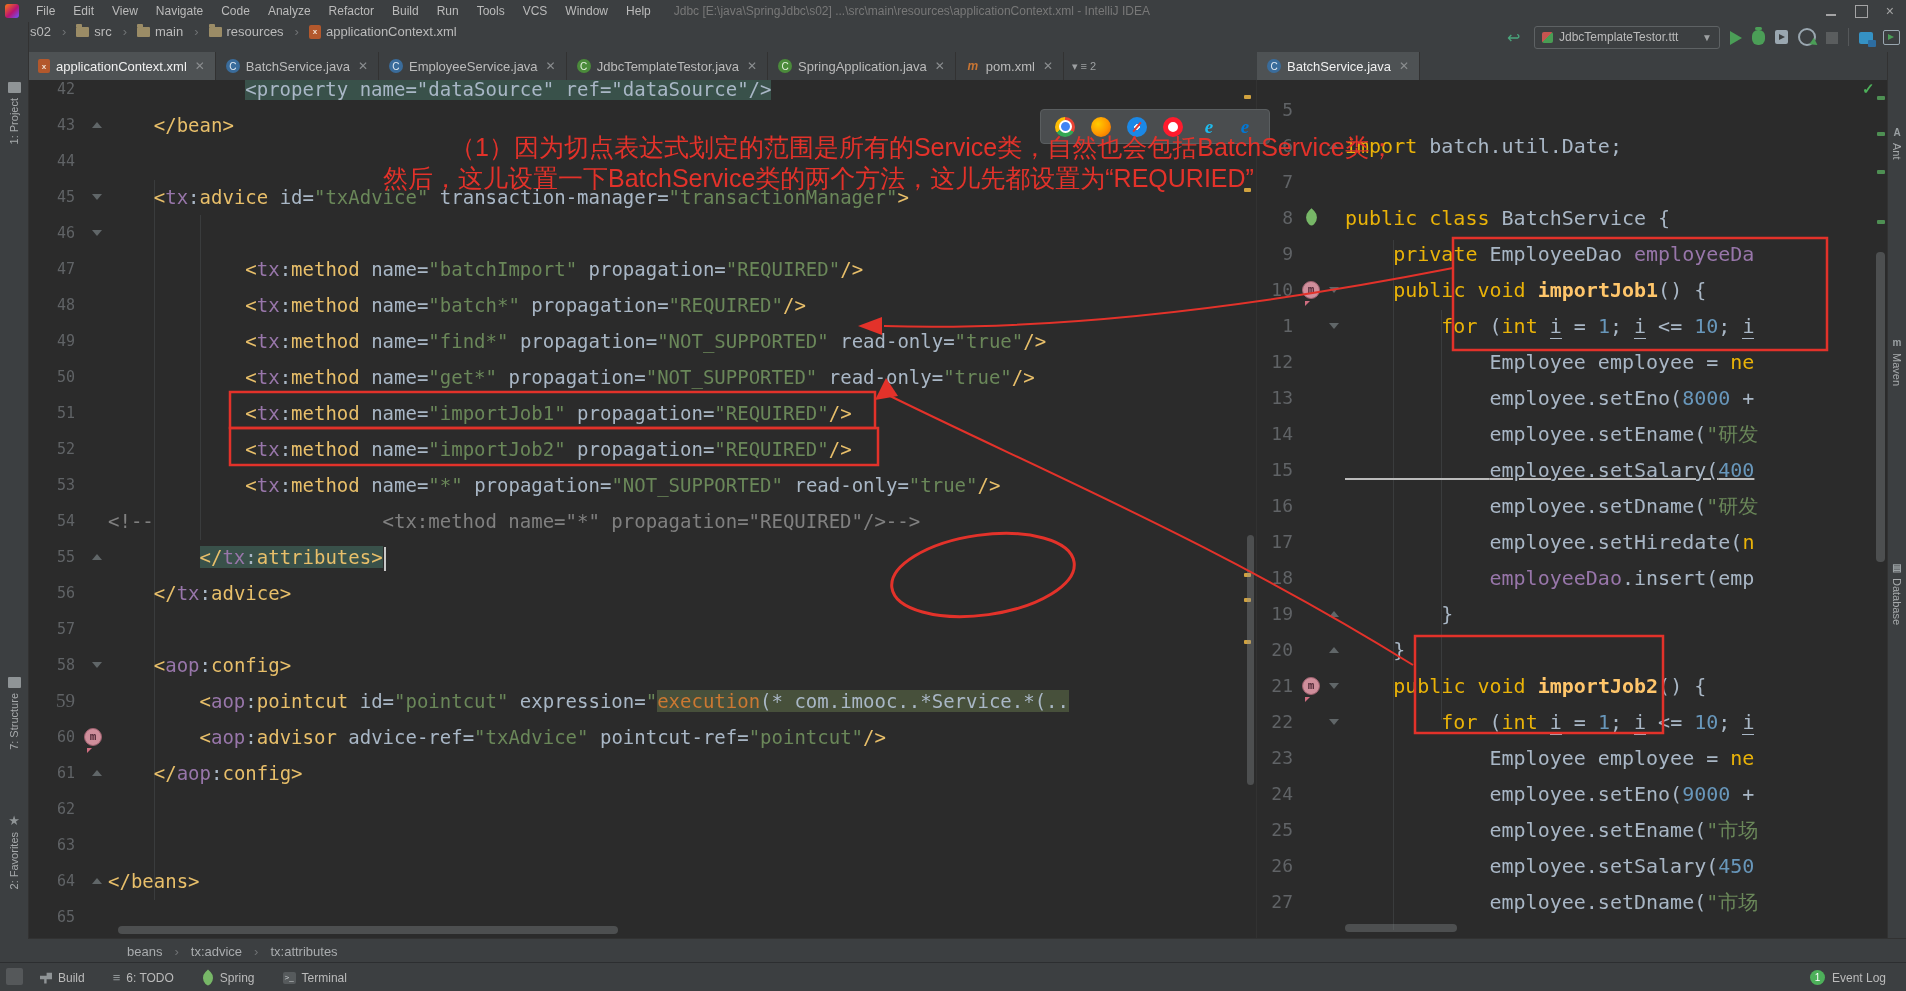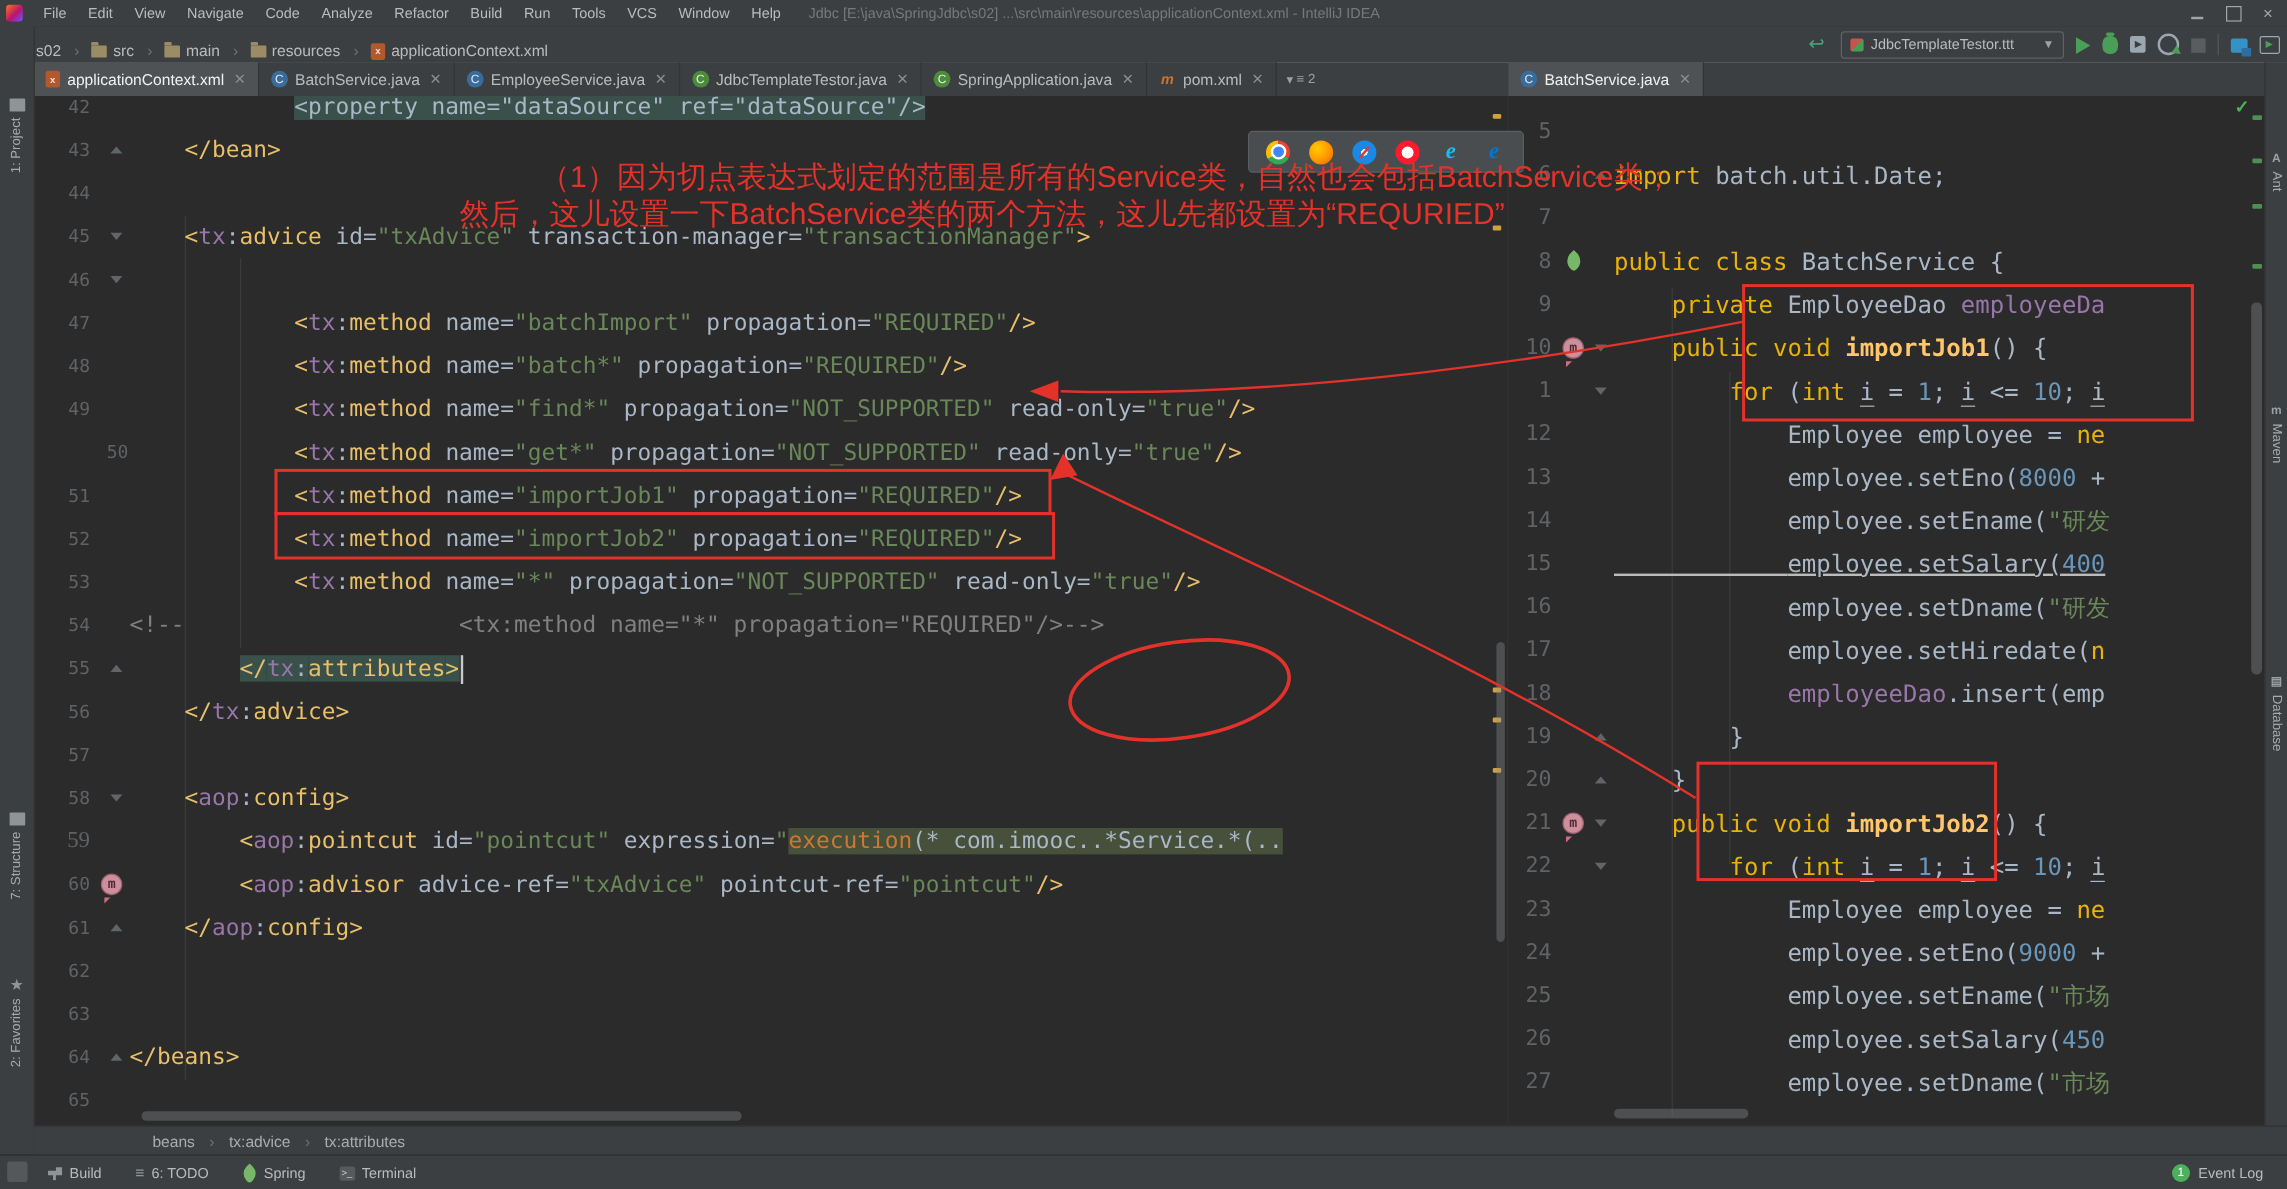--- a/index.html
+++ b/index.html
@@ -11,21 +11,21 @@
   #app-logo{width:14px;height:14px;margin:0 8px 0 5px;border-radius:3px;
             background:linear-gradient(135deg,#f97a12,#b91372 55%,#6b57ff);}
   .menu-item{padding:0 9px;color:#bbbbbb;cursor:default;}
   #win-title{margin-left:14px;color:#787878;white-space:nowrap;overflow:hidden;flex:1;}
   .winbtns{display:flex;align-items:center;gap:18px;padding-right:12px;}
   .wb{width:11px;height:11px;position:relative;opacity:.75;}
   .wb-min::after{content:"";position:absolute;left:0;bottom:1px;width:10px;height:2px;background:#c7c7c7;}
   .wb-max{border:1px solid #c7c7c7;}
   .wb-close{color:#c7c7c7;font-size:14px;line-height:11px;width:auto;}
   #navbar{position:absolute;left:0;top:22px;width:1906px;height:30px;background:#3c3f41;
-          display:flex;align-items:flex-end;font-size:13px;border-bottom:1px solid #a3a3a3;}
+          display:flex;align-items:flex-start;font-size:13px;border-bottom:1px solid #a3a3a3;}
   #nav-breadcrumbs{display:flex;align-items:center;margin-left:8px;gap:2px;}
   .crumb{display:flex;align-items:center;gap:5px;padding:2px 4px;color:#bbbbbb;}
   .crumb .sep{color:#6f7274;margin-left:6px;}
   .ico-folder{width:13px;height:10px;background:#9b8c66;border-radius:1px;position:relative;}
   .ico-folder::before{content:"";position:absolute;top:-3px;left:0;width:6px;height:3px;background:#9b8c66;border-radius:1px 1px 0 0;}
   .ico-module{width:13px;height:11px;background:#5d81a8;border-radius:1px;}
   .ico-xml{width:12px;height:14px;background:#b3582c;border-radius:2px;color:#f0e0d0;font-size:8px;
            display:flex;align-items:center;justify-content:center;font-weight:bold;}
   .ico-class{width:14px;height:14px;border-radius:50%;background:#3a6c9b;color:#dfe9f2;font-size:10px;
              display:flex;align-items:center;justify-content:center;}
@@ -266,21 +266,21 @@
         <span class="fold fold-d" style="left: 64px; top: 114px;"></span>
         <div class="ed-line" style="left: 80px; top: 99px; height: 36px; line-height: 36px; font-size: 19px;"><span>    </span><span class="c-tag">&lt;</span><span class="c-ns">tx</span><span class="c-pln">:</span><span class="c-tag">advice</span><span class="c-pln"> </span><span class="c-attr">id=</span><span class="c-str">"txAdvice"</span><span class="c-attr"> transaction-manager=</span><span class="c-str">"transactionManager"</span><span class="c-tag">&gt;</span></div>
         <div class="ed-num" style="left: 0px; top: 135px; width: 47px; height: 36px; line-height: 36px; font-size: 15px;">46</div>
         <span class="fold fold-d" style="left: 64px; top: 150px;"></span>
         <div class="ed-num" style="left: 0px; top: 171px; width: 47px; height: 36px; line-height: 36px; font-size: 15px;">47</div>
         <div class="ed-line" style="left: 80px; top: 171px; height: 36px; line-height: 36px; font-size: 19px;"><span>            </span><span class="c-tag">&lt;</span><span class="c-ns">tx</span><span class="c-pln">:</span><span class="c-tag">method</span><span class="c-attr"> name=</span><span class="c-str">"batchImport"</span><span class="c-attr"> propagation=</span><span class="c-str">"REQUIRED"</span><span class="c-tag">/&gt;</span></div>
         <div class="ed-num" style="left: 0px; top: 207px; width: 47px; height: 36px; line-height: 36px; font-size: 15px;">48</div>
         <div class="ed-line" style="left: 80px; top: 207px; height: 36px; line-height: 36px; font-size: 19px;"><span>            </span><span class="c-tag">&lt;</span><span class="c-ns">tx</span><span class="c-pln">:</span><span class="c-tag">method</span><span class="c-attr"> name=</span><span class="c-str">"batch*"</span><span class="c-attr"> propagation=</span><span class="c-str">"REQUIRED"</span><span class="c-tag">/&gt;</span></div>
         <div class="ed-num" style="left: 0px; top: 243px; width: 47px; height: 36px; line-height: 36px; font-size: 15px;">49</div>
         <div class="ed-line" style="left: 80px; top: 243px; height: 36px; line-height: 36px; font-size: 19px;"><span>            </span><span class="c-tag">&lt;</span><span class="c-ns">tx</span><span class="c-pln">:</span><span class="c-tag">method</span><span class="c-attr"> name=</span><span class="c-str">"find*"</span><span class="c-attr"> propagation=</span><span class="c-str">"NOT_SUPPORTED"</span><span class="c-attr"> read-only=</span><span class="c-str">"true"</span><span class="c-tag">/&gt;</span></div>
-        <div class="ed-num" style="left: 0px; top: 279px; width: 47px; height: 36px; line-height: 36px; font-size: 15px; margin-left: 32px;">50</div>
+        <div class="ed-num" style="left: 0px; top: 279px; width: 47px; height: 36px; line-height: 36px; font-size: 15px;">50</div>
         <div class="ed-line" style="left: 80px; top: 279px; height: 36px; line-height: 36px; font-size: 19px;"><span>            </span><span class="c-tag">&lt;</span><span class="c-ns">tx</span><span class="c-pln">:</span><span class="c-tag">method</span><span class="c-attr"> name=</span><span class="c-str">"get*"</span><span class="c-attr"> propagation=</span><span class="c-str">"NOT_SUPPORTED"</span><span class="c-attr"> read-only=</span><span class="c-str">"true"</span><span class="c-tag">/&gt;</span></div>
         <div class="ed-num" style="left: 0px; top: 315px; width: 47px; height: 36px; line-height: 36px; font-size: 15px;">51</div>
         <div class="ed-line" style="left: 80px; top: 315px; height: 36px; line-height: 36px; font-size: 19px;"><span>            </span><span class="c-tag">&lt;</span><span class="c-ns">tx</span><span class="c-pln">:</span><span class="c-tag">method</span><span class="c-attr"> name=</span><span class="c-str">"importJob1"</span><span class="c-attr"> propagation=</span><span class="c-str">"REQUIRED"</span><span class="c-tag">/&gt;</span></div>
         <div class="ed-num" style="left: 0px; top: 351px; width: 47px; height: 36px; line-height: 36px; font-size: 15px;">52</div>
         <div class="ed-line" style="left: 80px; top: 351px; height: 36px; line-height: 36px; font-size: 19px;"><span>            </span><span class="c-tag">&lt;</span><span class="c-ns">tx</span><span class="c-pln">:</span><span class="c-tag">method</span><span class="c-attr"> name=</span><span class="c-str">"importJob2"</span><span class="c-attr"> propagation=</span><span class="c-str">"REQUIRED"</span><span class="c-tag">/&gt;</span></div>
         <div class="ed-num" style="left: 0px; top: 387px; width: 47px; height: 36px; line-height: 36px; font-size: 15px;">53</div>
         <div class="ed-line" style="left: 80px; top: 387px; height: 36px; line-height: 36px; font-size: 19px;"><span>            </span><span class="c-tag">&lt;</span><span class="c-ns">tx</span><span class="c-pln">:</span><span class="c-tag">method</span><span class="c-attr"> name=</span><span class="c-str">"*"</span><span class="c-attr"> propagation=</span><span class="c-str">"NOT_SUPPORTED"</span><span class="c-attr"> read-only=</span><span class="c-str">"true"</span><span class="c-tag">/&gt;</span></div>
         <div class="ed-num" style="left: 0px; top: 423px; width: 47px; height: 36px; line-height: 36px; font-size: 15px;">54</div>
         <div class="ed-line" style="left: 80px; top: 423px; height: 36px; line-height: 36px; font-size: 19px;"><span class="c-cmt">&lt;!--                    &lt;tx:method name="*" propagation="REQUIRED"/&gt;--&gt;</span></div>
         <div class="ed-num" style="left: 0px; top: 459px; width: 47px; height: 36px; line-height: 36px; font-size: 15px;">55</div>

